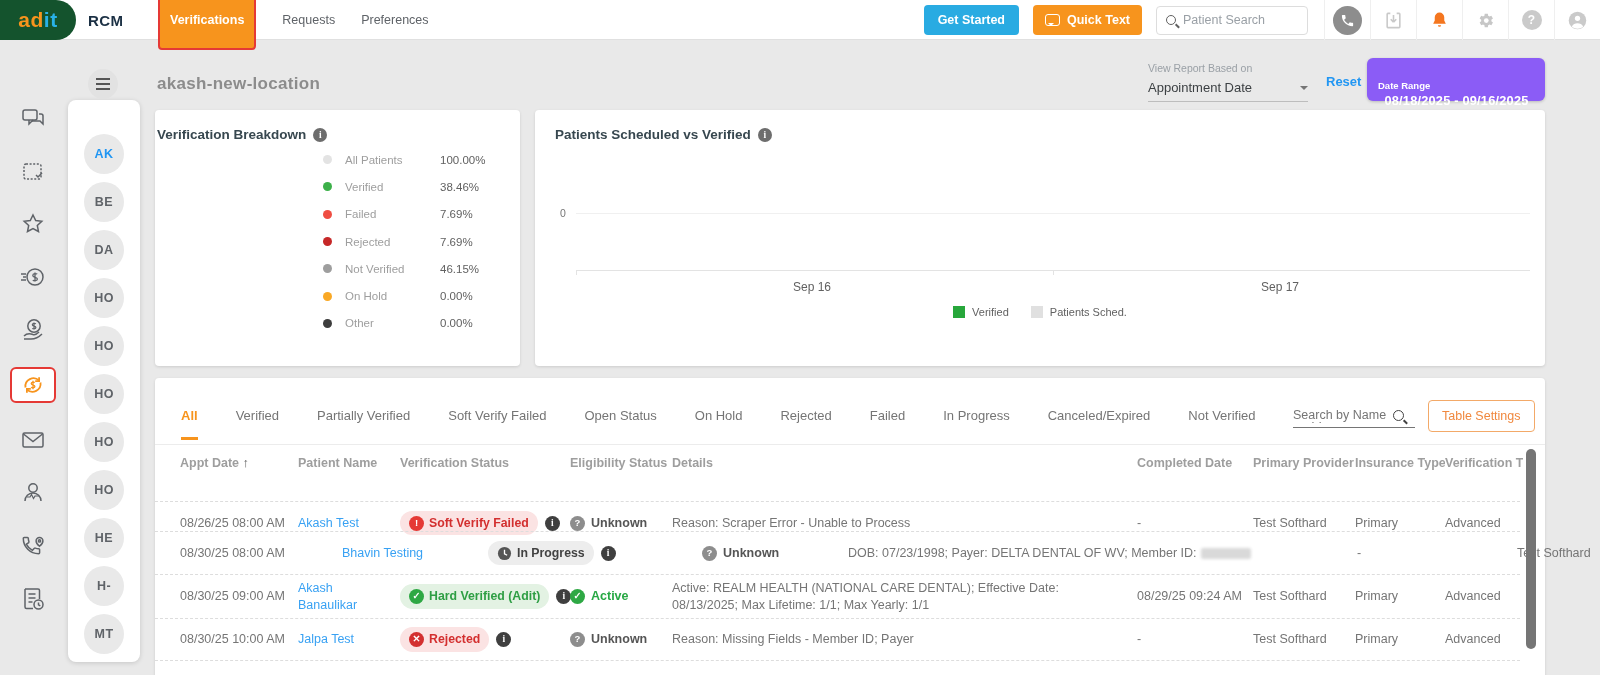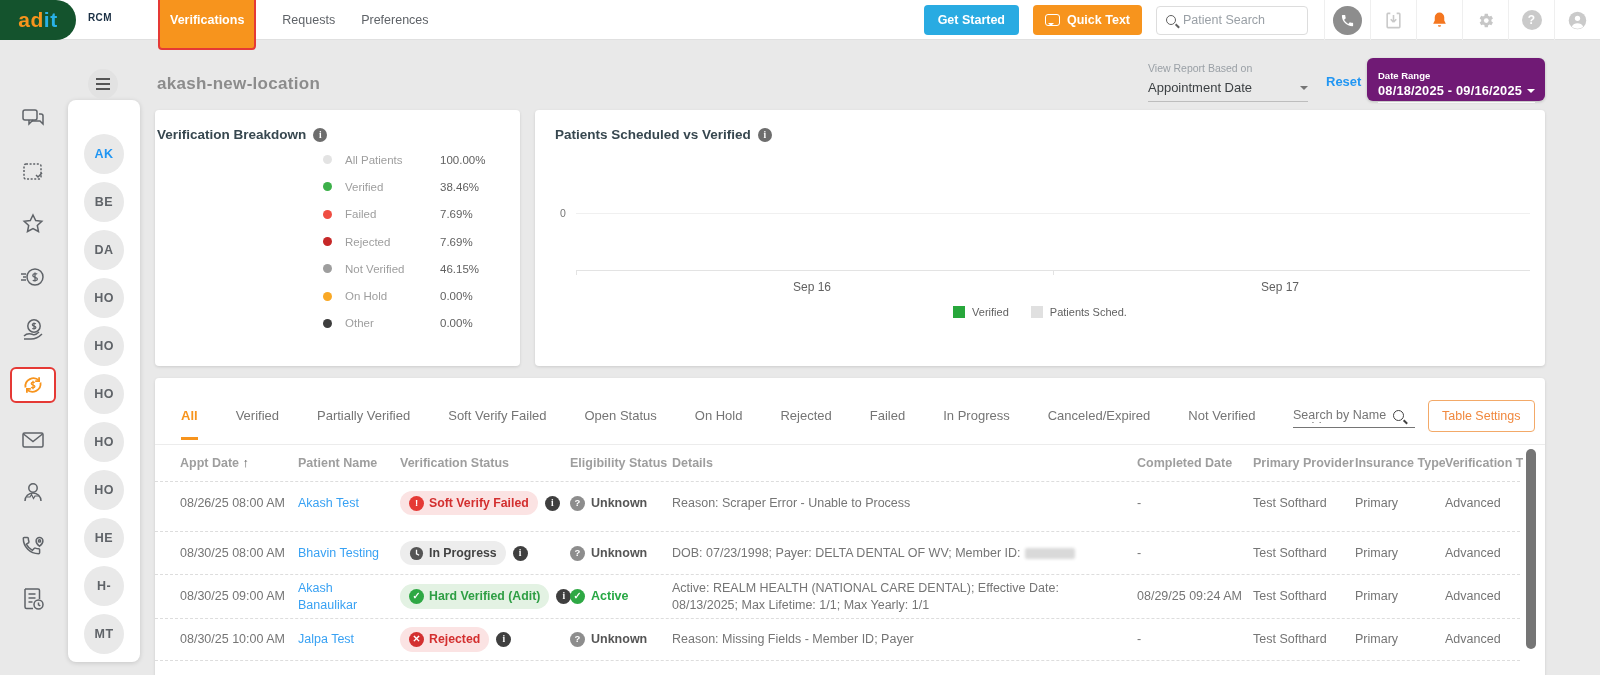--- a/index.html
+++ b/index.html
@@ -3,21 +3,21 @@
 <meta charset="utf-8">
 <style>
   * { margin:0; padding:0; box-sizing:border-box; }
   html,body { width:1600px; height:675px; overflow:hidden; }
   body { font-family:"Liberation Sans", sans-serif; background:#e9e9e9; position:relative; }
 
   
   .topnav { position:absolute; top:0; left:0; width:1600px; height:40px; background:#fff; border-bottom:1px solid #e0e0e0; z-index:30; }
   .logo { position:absolute; left:0; top:0; width:76px; height:40px; background:#14532d; border-radius:0 20px 20px 0; display:flex; align-items:center; justify-content:center; font-size:21px; font-weight:bold; letter-spacing:.5px; }
   .logo .p1 { color:#f7941d; } .logo .p2 { color:#29b1e6; }
-  .product { position:absolute; left:88px; top:12px; font-size:10px; font-weight:bold; color:#1b3044; letter-spacing:.4px; }
+  .product { position:absolute; left:88px; top:12px; font-size:15px; font-weight:bold; color:#1b3044; letter-spacing:.4px; }
   .navtabs { position:absolute; left:158px; top:0; height:40px; display:flex; align-items:center; gap:26px; }
   .navtab { font-size:12.5px; color:#5f6368; cursor:pointer; }
   .navtab.active { background:#f7941d; color:#fff; font-weight:bold; border:2px solid #e53935; border-radius:4px; padding:21px 10px; }
   .nav-right { position:absolute; right:0; top:0; height:40px; display:flex; align-items:center; }
   .btn-getstarted { background:#29abe2; color:#fff; font-size:12.5px; font-weight:bold; border:none; border-radius:4px; padding:8px 14px; margin-right:14px; }
   .btn-quicktext { background:#f7941d; color:#fff; font-size:12.5px; font-weight:bold; border:none; border-radius:4px; padding:8px 12px; margin-right:14px; display:flex; align-items:center; gap:7px; }
   .qt-bubble { width:15px; height:12px; border:1.6px solid #fff; border-radius:3px; position:relative; }
   .qt-bubble:after { content:""; position:absolute; left:2px; bottom:-4px; border:3px solid transparent; border-top-color:#fff; }
   .patient-search { width:152px; height:29px; border:1px solid #ddd; border-radius:4px; display:flex; align-items:center; padding:0 9px; gap:7px; margin-right:16px; background:#fff; }
   .patient-search input { border:none; outline:none; font-size:12.5px; color:#424242; width:110px; font-family:inherit; }
@@ -41,23 +41,23 @@
   .avatar { width:40px; height:40px; min-height:40px; border-radius:50%; background:#e9e9e9; display:flex; align-items:center; justify-content:center; font-size:12.5px; font-weight:bold; color:#5f6368; letter-spacing:.5px; }
   .avatar.selected { color:#2196f3; }
 
   
   .page-title { position:absolute; left:157px; top:74px; font-size:17px; font-weight:bold; color:#8c8c8c; letter-spacing:.3px; }
   .vr-block { position:absolute; left:1148px; top:62px; width:160px; }
   .vr-label { font-size:10.5px; color:#9aa0a6; }
   .vr-value { margin-top:6px; font-size:13px; color:#3c4043; border-bottom:1px solid #bdbdbd; padding-bottom:6px; display:flex; justify-content:space-between; align-items:center; }
   .caret { width:0; height:0; border:4.5px solid transparent; border-top-color:#757575; margin-top:4px; }
   .reset-link { position:absolute; left:1326px; top:74px; font-size:13px; font-weight:bold; color:#2196f3; }
-  .daterange { position:absolute; left:1367px; top:58px; width:178px; height:43px; background:#701a75; border-radius:6px; padding:12px 10px 0 11px; box-shadow:0 1px 3px rgba(0,0,0,.2); }
+  .daterange { position:absolute; left:1367px; top:58px; width:178px; height:43px; background:#8b5cf6; border-radius:6px; padding:22px 10px 0 11px; box-shadow:0 1px 3px rgba(0,0,0,.2); }
   .dr-label { font-size:9.5px; font-weight:bold; color:#fff; }
-  .dr-row { display:flex; align-items:center; justify-content:space-between; border-bottom:1px solid rgba(255,255,255,.85); padding-bottom:4px; margin-top:2px; }
+  .dr-row { display:flex; align-items:center; justify-content:space-between; border-bottom:1px solid rgba(255,255,255,.85); padding-bottom:4px; margin-top:2px;flex-direction:column; }
   .dr-value { font-size:12.8px; font-weight:bold; color:#fff; letter-spacing:.2px; }
   .caret-w { width:0; height:0; border:4.5px solid transparent; border-top-color:#fff; margin-top:4px; }
 
   .card { position:absolute; background:#fff; border-radius:4px; box-shadow:0 1px 3px rgba(0,0,0,.12); }
   .card-title { font-size:13.5px; font-weight:bold; color:#37474f; display:flex; align-items:center; gap:7px; }
   .info-dot { width:14px; height:14px; border-radius:50%; background:#6d6d6d; color:#fff; font-size:9.5px; font-weight:bold; display:inline-flex; align-items:center; justify-content:center; font-family:"Liberation Serif",serif; }
 
   
   .card-breakdown { left:155px; top:110px; width:365px; height:256px; padding:17px 2px; }
   .donut { position:absolute; left:20px; top:65px; width:130px; height:130px; border-radius:50%; }
@@ -383,21 +383,21 @@
     <div class="th">Patient Name</div>
     <div class="th">Verification Status</div>
     <div class="th">Eligibility Status</div>
     <div class="th">Details</div>
     <div class="th">Completed Date</div>
     <div class="th">Primary Provider</div>
     <div class="th">Insurance Type</div>
     <div class="th">Verification T</div>
   </div>
 
-  <div class="trow tgrid" style="top:103px; height:43px;">
+  <div class="trow tgrid" style="top:123px; height:43px;">
     <div class="td">08/26/25 08:00 AM</div>
     <div class="td"><span class="plink">Akash Test</span></div>
     <div class="td statuscell">
       <span class="badge b-fail">
           <span class="bic">!</span>
           <span>Soft Verify Failed</span>
         </span>
       <span class="info-sm">i</span>
     </div>
     <div class="td">
@@ -406,21 +406,21 @@
           <span>Unknown</span>
         </span>
       </div>
     <div class="td">Reason: Scraper Error - Unable to Process</div>
     <div class="td">-</div>
     <div class="td">Test Softhard</div>
     <div class="td">Primary</div>
     <div class="td">Advanced</div>
   </div>
 
-  <div class="trow tgrid" style="top:153px; height:43px;">
+  <div class="trow tgrid" style="top:153px; height:43px;gap:44px;">
     <div class="td">08/30/25 08:00 AM</div>
     <div class="td"><span class="plink">Bhavin Testing</span></div>
     <div class="td statuscell">
       <span class="badge b-prog">
           <svg class="clockic" viewBox="0 0 16 16">
             <circle cx="8" cy="8" r="7" fill="#555"></circle>
             <path d="M8 4v4.3l2.8 1.6" stroke="#fff" stroke-width="1.4" fill="none"></path>
           </svg>
           <span>In Progress</span>
         </span>

